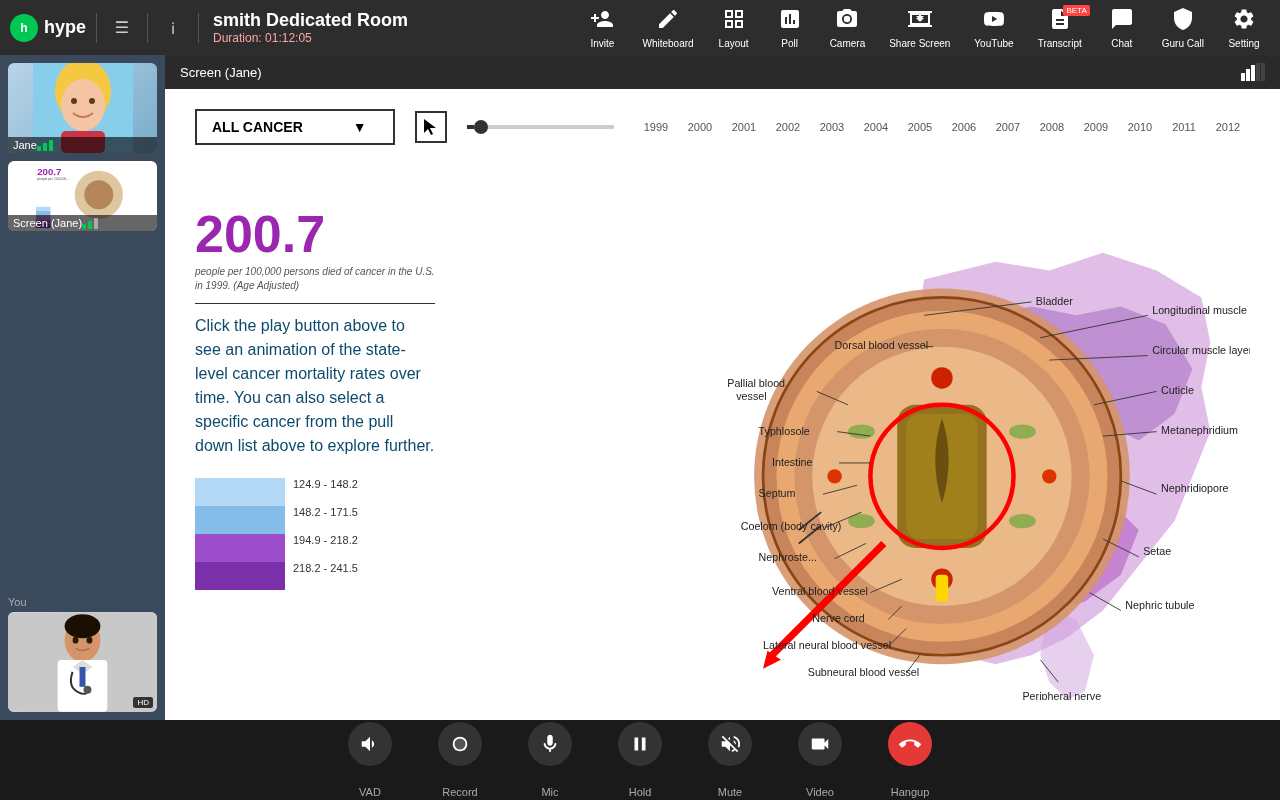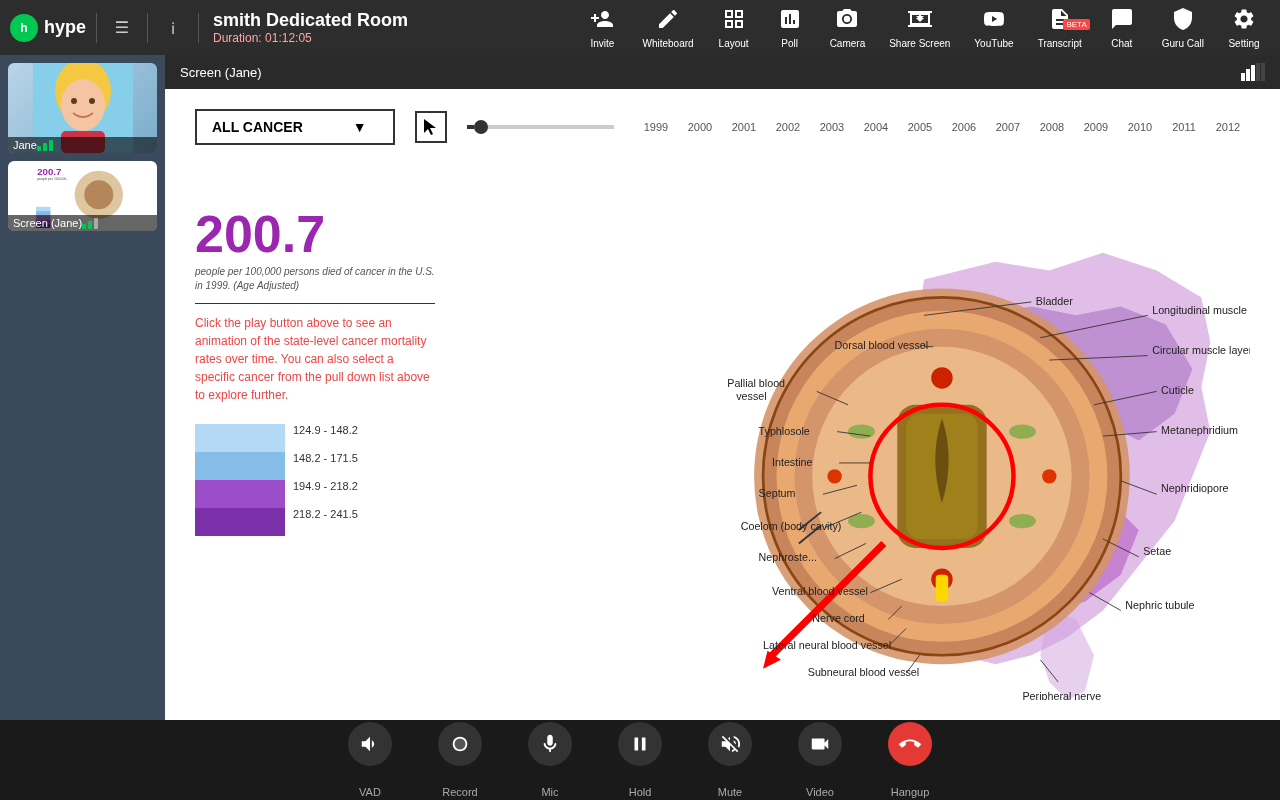--- a/index.html
+++ b/index.html
@@ -305,22 +305,22 @@
       font-style: italic;
       line-height: 1.4;
       margin-bottom: 10px;
     }
     .cancer-divider {
       border: none;
       border-top: 1px solid #333;
       margin-bottom: 10px;
     }
     .cancer-desc {
-      color: #ef4444;
-      font-size: 12px;
+      color: #0c4a6e;
+      font-size: 16px;
       line-height: 1.5;
       margin-bottom: 20px;
     }
     .legend {
       display: flex;
       flex-direction: column;
       gap: 0;
     }
     .legend-item {
       display: flex;
@@ -451,21 +451,21 @@
     </div>
     <div class="tool-btn">
       <span class="tool-icon">
         <svg width="24" height="24" viewBox="0 0 24 24" fill="white">
             <path d="M21.58 7.19c-.23-.86-.91-1.54-1.77-1.77C18.25 5 12 5 12 5s-6.25 0-7.81.42c-.86.23-1.54.91-1.77 1.77C2 8.75 2 12 2 12s0 3.25.42 4.81c.23.86.91 1.54 1.77 1.77C5.75 19 12 19 12 19s6.25 0 7.81-.42c.86-.23 1.54-.91 1.77-1.77C22 15.25 22 12 22 12s0-3.25-.42-4.81zM10 15V9l5.2 3-5.2 3z"></path>
           </svg>
       </span>
       <span>YouTube</span>
     </div>
     <div class="tool-btn" style="position:relative;">
-      <span class="beta-badge" style="position:absolute;top:16px;right:2px;margin-left:12px;">BETA</span>
+      <span class="beta-badge" style="position:absolute;top:2px;right:2px;margin-left:12px;">BETA</span>
       <span class="tool-icon">
         <svg width="24" height="24" viewBox="0 0 24 24" fill="white">
             <path d="M14 2H6c-1.1 0-2 .9-2 2v16c0 1.1.9 2 2 2h12c1.1 0 2-.9 2-2V8l-6-6zm2 16H8v-2h8v2zm0-4H8v-2h8v2zm-3-5V3.5L18.5 9H13z"></path>
           </svg>
       </span>
       <span>Transcript</span>
     </div>
     <div class="tool-btn">
       <span class="tool-icon">
         <svg width="24" height="24" viewBox="0 0 24 24" fill="white">
@@ -543,20 +543,46 @@
       <div class="thumb-label">
         <span>Screen (Jane)</span>
         <span class="signal-bars">
           <span class="signal-bar" style="height:5px;"></span>
           <span class="signal-bar" style="height:8px;"></span>
           <span class="signal-bar" style="height:11px;background:#aaa;"></span>
         </span>
       </div>
     </div>
 
+    <div class="you-section">
+      <div class="you-label">You</div>
+      <div class="you-thumb" style="position:relative;">
+        <svg width="150" height="100" viewBox="0 0 150 100">
+          <rect width="150" height="100" fill="#c8c8c8"></rect>
+
+          <ellipse cx="75" cy="28" rx="18" ry="22" fill="#d4956a"></ellipse>
+
+          <ellipse cx="75" cy="14" rx="18" ry="12" fill="#1a0f00"></ellipse>
+
+          <rect x="50" y="48" width="50" height="52" rx="4" fill="white"></rect>
+
+          <polygon points="75,48 65,55 75,62 85,55" fill="#ddd"></polygon>
+
+          <path d="M 65 60 Q 60 75 70 80 Q 80 85 80 78" stroke="#333" stroke-width="2" fill="none"></path>
+          <circle cx="80" cy="78" r="4" fill="#555"></circle>
+
+          <ellipse cx="68" cy="28" rx="3" ry="3.5" fill="#2a1a08"></ellipse>
+          <ellipse cx="82" cy="28" rx="3" ry="3.5" fill="#2a1a08"></ellipse>
+          <path d="M 68 36 Q 75 41 82 36" stroke="#b07050" stroke-width="1.5" fill="none"></path>
+
+          <rect x="72" y="55" width="6" height="20" fill="#3355aa"></rect>
+        </svg>
+        <span class="hd-badge" style="position:absolute;bottom:4px;right:4px;background:#333;color:white;font-size:8px;padding:1px 4px;border-radius:2px;">HD</span>
+      </div>
+    </div>
   </div>
 
   <div class="screen-area">
     <div class="screen-header">
       <span>Screen (Jane)</span>
       <svg width="24" height="18" viewBox="0 0 24 18">
         <rect x="0" y="10" width="4" height="8" fill="white"></rect>
         <rect x="5" y="6" width="4" height="12" fill="white"></rect>
         <rect x="10" y="2" width="4" height="16" fill="white"></rect>
         <rect x="15" y="0" width="4" height="18" fill="#444"></rect>

